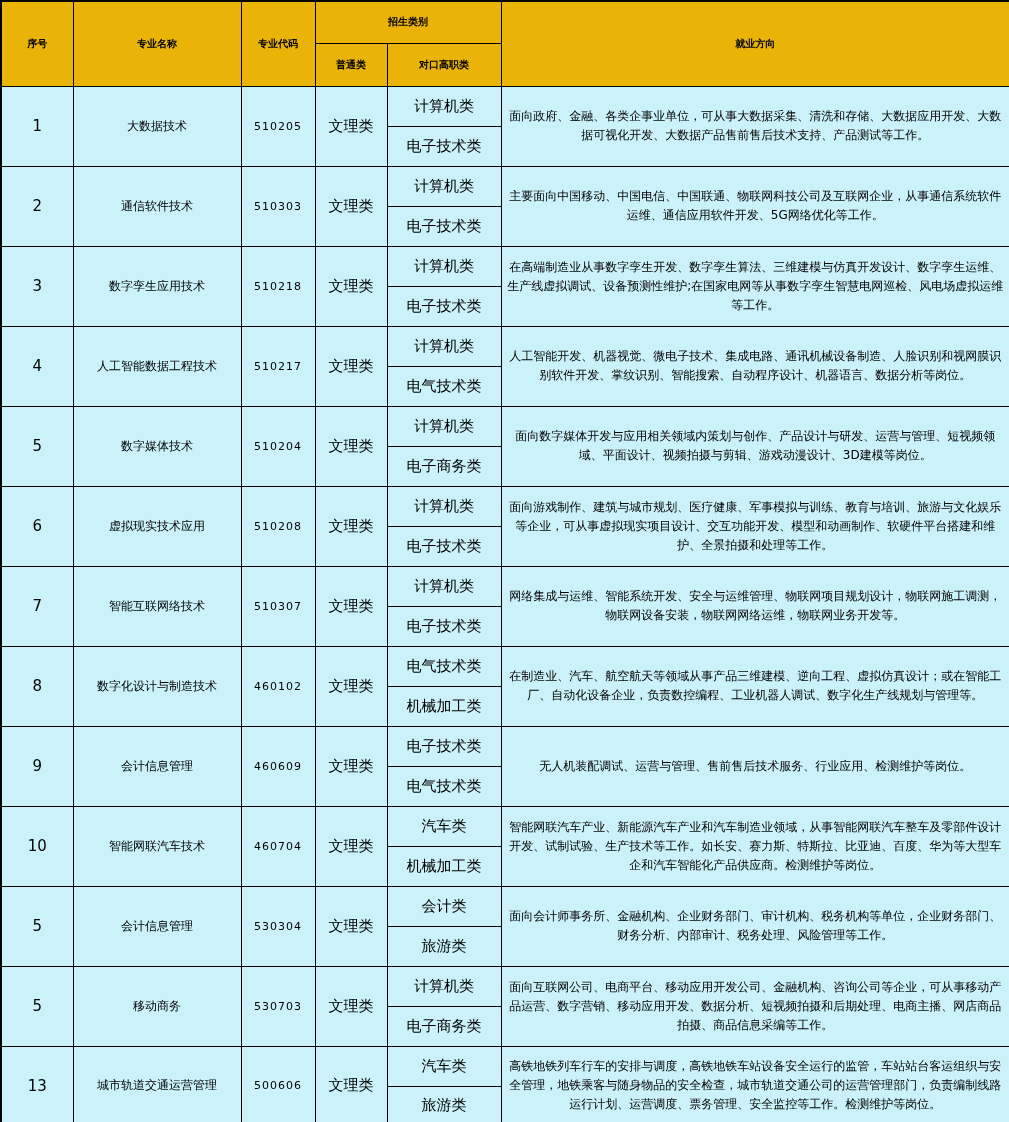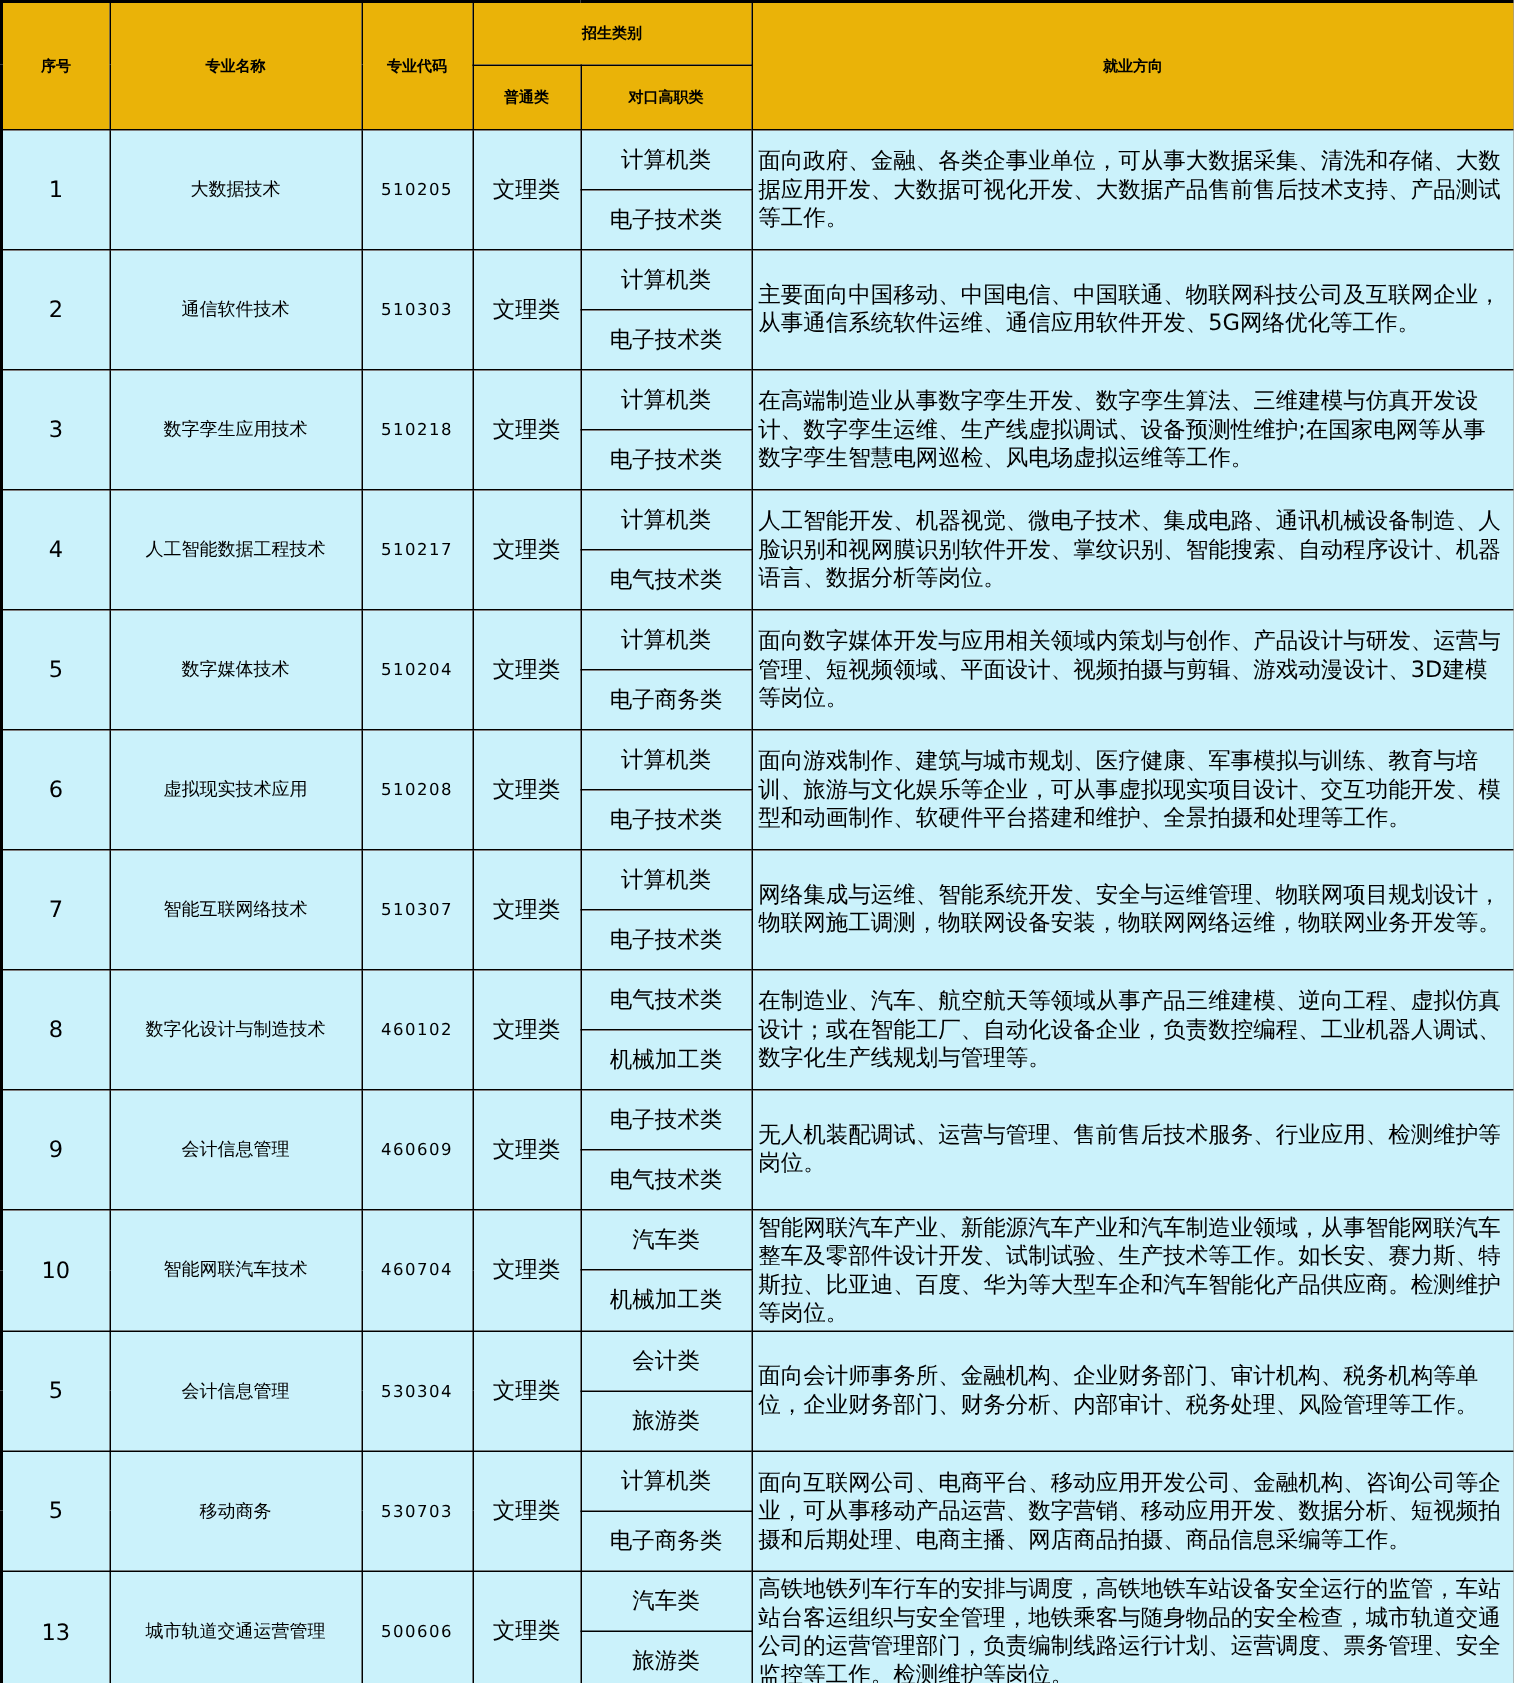--- a/index.html
+++ b/index.html
@@ -39,24 +39,24 @@
   
   tbody td {
     background: #cbf2fb;
     font-size: 15px;
     text-align: center;
     vertical-align: middle;
     padding: 0 2px;
   }
   tbody tr { height: 40px; }
   td.c-emp {
-    text-align: left;
+    text-align: center;
     vertical-align: middle;
     padding: 2px 4px 2px 4px;
-    font-size: 15px;
+    font-size: 12px;
     line-height: 19px;
     letter-spacing: 0px;
   }
   td.c-major { font-size: 12px; }
   td.c-code  { font-size: 11px; letter-spacing: 1px; margin-left: 23px; }
 </style>
 </head>
 <body>
 
 <div id="page">

